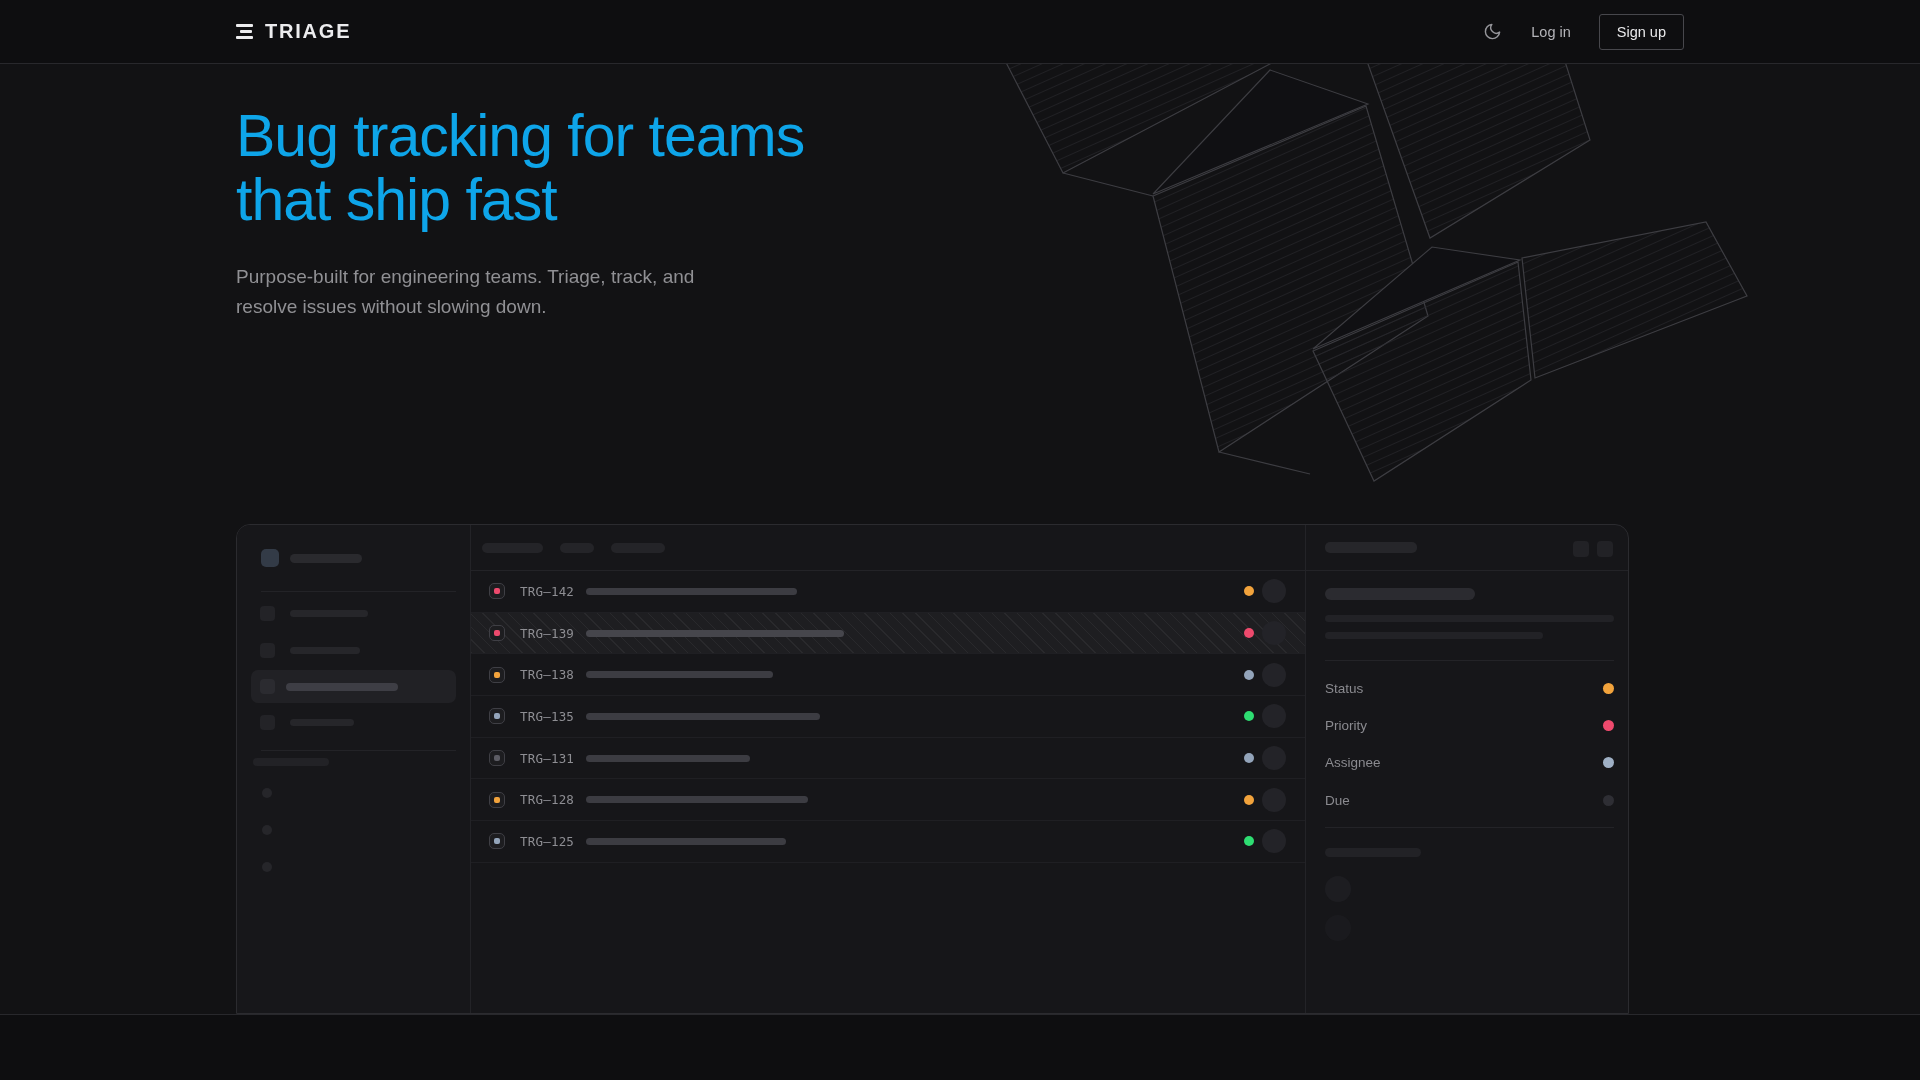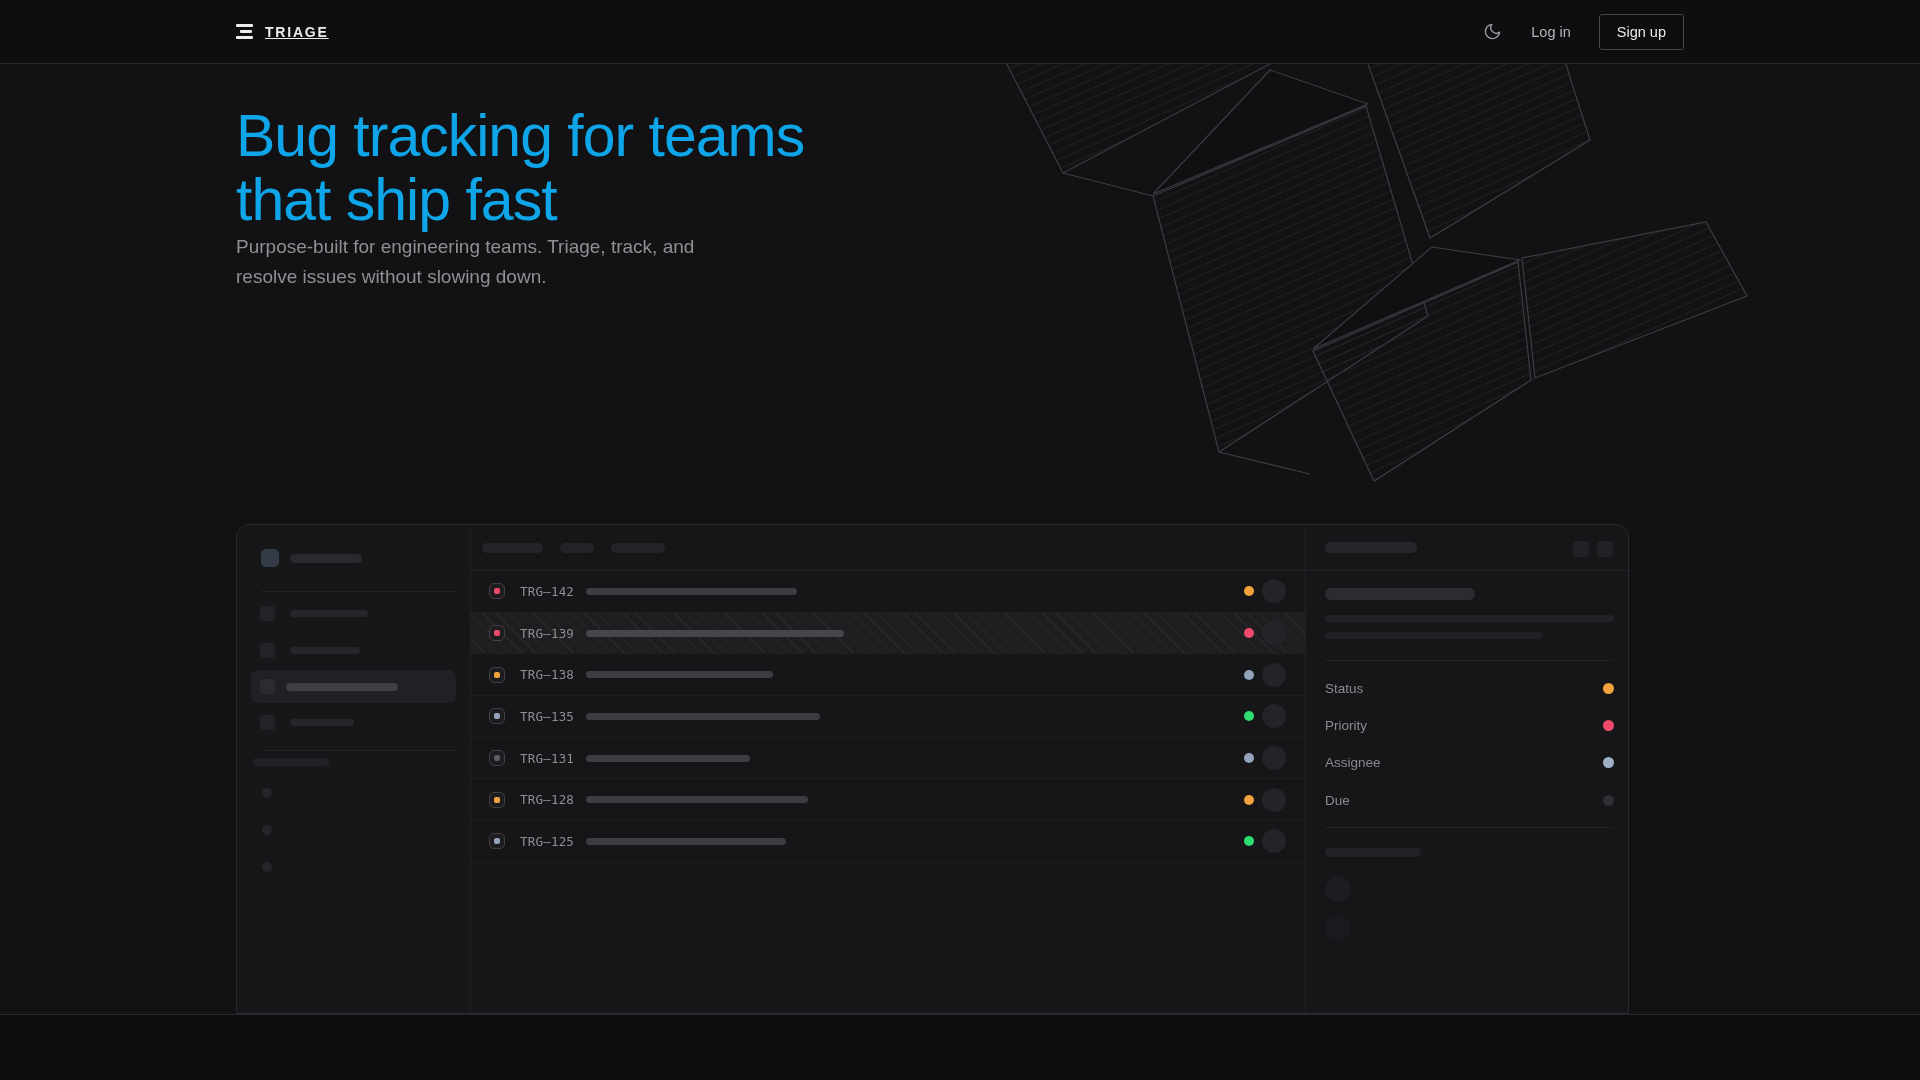--- a/index.html
+++ b/index.html
@@ -11,31 +11,31 @@
 
   
   .navbar { position:absolute; left:0; top:0; width:1920px; height:64px; background:#0e0e10;
             border-bottom:1px solid #28282c; z-index:5; display:flex; align-items:center; }
   .nav-left { display:flex; align-items:center; gap:12px; margin-left:236px; cursor:pointer; }
   .logo-icon { display:flex; flex-direction:column; gap:2.5px; }
   .logo-icon b { display:block; height:3.6px; border-radius:1px; background:#ececee; }
   .logo-icon b:nth-child(1){ width:17px; }
   .logo-icon b:nth-child(2){ width:12px; margin-left:4px; }
   .logo-icon b:nth-child(3){ width:17px; }
-  .brand { color:#ececee; font-size:14px; font-weight:700; letter-spacing:1.8px;text-decoration:underline; }
+  .brand { color:#ececee; font-size:20px; font-weight:700; letter-spacing:1.8px; }
   .nav-right { margin-left:auto; margin-right:236px; display:flex; align-items:center; gap:28px; }
   .theme-toggle { width:20px; height:20px; color:#96969b; cursor:pointer; display:flex; align-items:center; }
   .login { color:#b4b4b9; font-size:14.5px; cursor:pointer; }
   .signup { border:1px solid #47474c; color:#e9e9eb; background:transparent; font-size:14.5px;
             font-family:"Liberation Sans", sans-serif; padding:9px 17px; border-radius:3px; cursor:pointer; }
 
   
   .hero { position:absolute; left:236px; top:104px; z-index:4; }
   .hero h1 { color:#0ea5e9; font-size:59px; line-height:64px; font-weight:500; letter-spacing:-1px; }
-  .hero p { color:#909094; font-size:19px; line-height:30px; }
+  .hero p { margin-top:30px; color:#909094; font-size:19px; line-height:30px; }
   .cta { margin-top:52px; width:205px; height:52px; background:#e9e9e7; color:#161618;
          border:none; border-radius:2px; font-size:15.5px; font-weight:700; font-family:"Liberation Sans", sans-serif;
          display:flex; align-items:center; justify-content:center; gap:12px; cursor:pointer; }
   .cta .arr { font-size:17px; font-weight:400; }
 
   
   .mock { position:absolute; left:236px; top:524px; width:1393px; height:490px; z-index:3;
           background:#161619; border:1px solid #2b2b2f; border-radius:14px 14px 0 0; overflow:hidden; }
   .col-side  { position:absolute; left:0; top:0; width:234px; height:100%; border-right:1px solid #232327; background:#17171a; }
   .col-list  { position:absolute; left:234px; top:0; width:835px; height:100%; border-right:1px solid #232327; }

